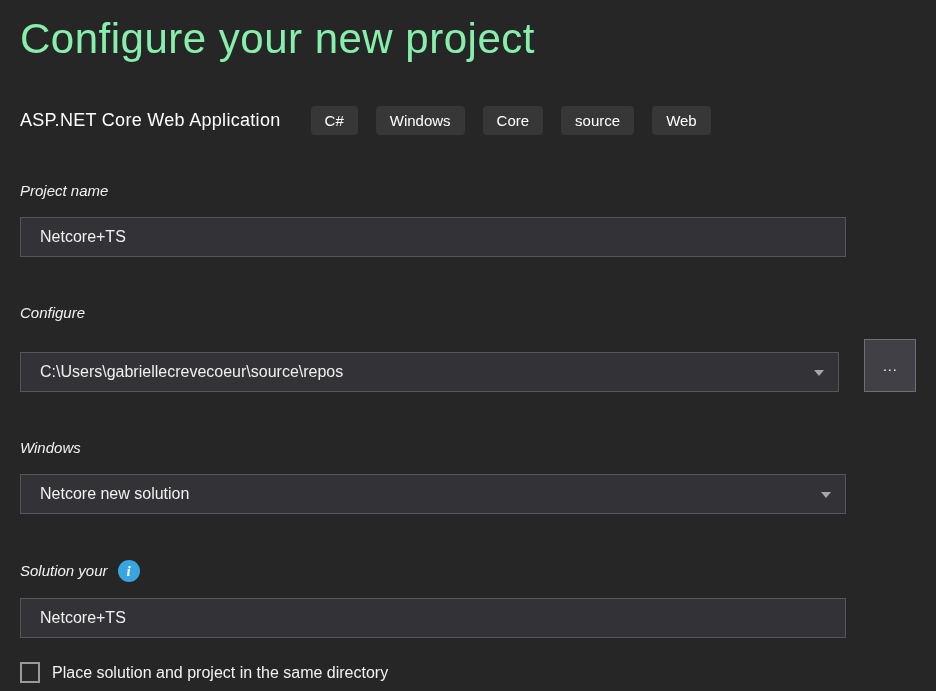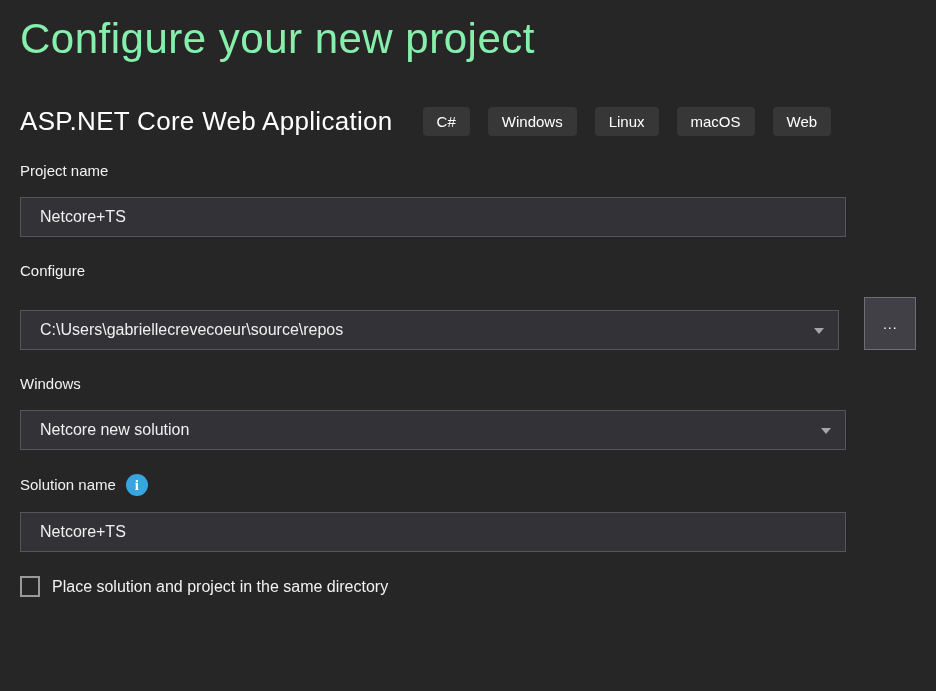--- a/index.html
+++ b/index.html
@@ -20,43 +20,44 @@
     color: #86efac;
     letter-spacing: 0.5px;
   }
 
   .template-row {
     margin-top: 38px;
     display: flex;
     align-items: center;
   }
   .template-name {
-    font-size: 26px;
+    font-size: 18px;
     font-weight: 300;
     color: #ffffff;
     margin-right: 30px;
     letter-spacing: 0.3px;
   }
   .tags { display: flex; gap: 18px; align-items: center; }
   .tag {
     background: #373737;
     color: #ffffff;
     font-size: 15px;
     padding: 6px 14px;
     border-radius: 4px;
     white-space: nowrap;
   }
 
   .field-label {
-    margin-top: 24px;
+    margin-top: 46px;
     font-size: 15px;
     color: #f2f2f2;
     line-height: 20px;
     display: flex;
     align-items: center;
+    font-style: italic;
   }
   .text-input, .combo {
     margin-top: 16px;
     width: 826px;
     height: 40px;
     background: #333337;
     border: 1px solid #55555b;
     color: #f0f0f0;
     font-size: 16px;
     font-family: "Liberation Sans", "DejaVu Sans", sans-serif;
@@ -140,22 +141,22 @@
 
 <div class="container">
 
   <h1 class="page-title">Configure your new project</h1>
 
   <div class="template-row">
     <div class="template-name">ASP.NET Core Web Application</div>
     <div class="tags">
       <span class="tag">C#</span>
       <span class="tag">Windows</span>
-      <span class="tag">Linux</span>
-      <span class="tag">macOS</span>
+      <span class="tag">Core</span>
+      <span class="tag">source</span>
       <span class="tag">Web</span>
     </div>
   </div>
 
   <div class="field-label">Project name</div>
   <input class="text-input" type="text" value="Netcore+TS" style="">
 
   <div class="field-label">Configure</div>
   <div class="combo-row">
     <div class="combo">
@@ -165,21 +166,21 @@
     <button class="browse-btn">...</button>
   </div>
 
   <div class="field-label">Windows</div>
   <div class="combo">
     <span>Netcore new solution</span>
     <span class="caret"></span>
   </div>
 
   <div class="field-label">
-    <span>Solution name</span>
+    <span>Solution your</span>
     <span class="info-icon">i</span>
   </div>
   <input class="text-input" type="text" value="Netcore+TS" style="">
 
   <div class="checkbox-row">
     <span class="checkbox-box"></span>
     <span class="checkbox-label">Place solution and project in the same directory</span>
   </div>
 
 </div>

